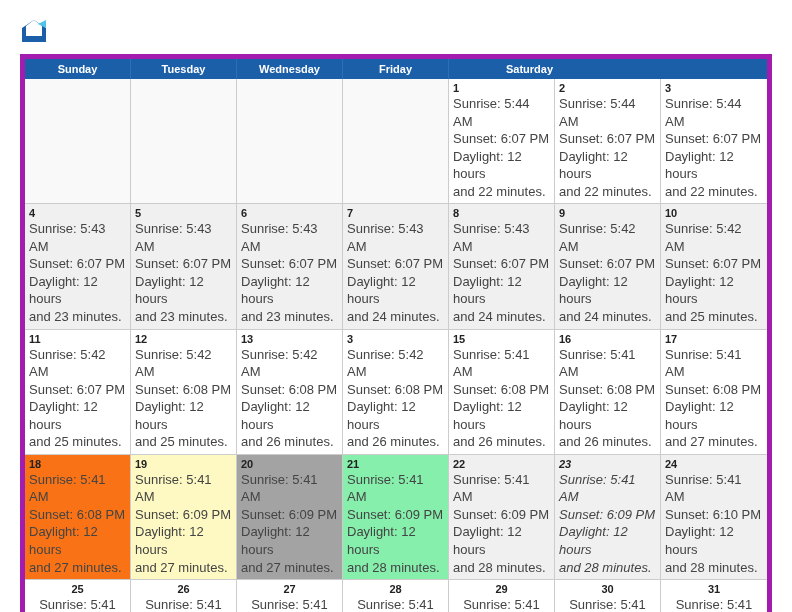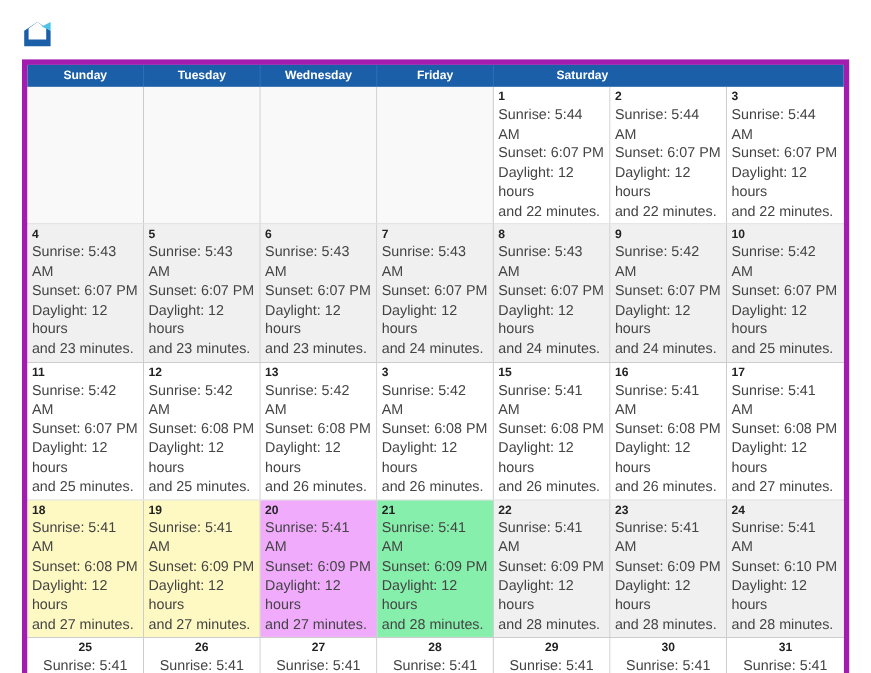--- a/index.html
+++ b/index.html
@@ -270,56 +270,56 @@
           </div>
           <div class="cal-cell">
             <span class="day-num">17</span>
             <div class="day-info" style="white-space: pre-line;">Sunrise: 5:41 AM
 Sunset: 6:08 PM
 Daylight: 12 hours
 and 27 minutes.</div>
           </div>
         </div>
         <div class="cal-row">
-          <div class="cal-cell alt-row" style="background: #fef9c3;">
+          <div class="cal-cell alt-row" style="background: #f97316;">
             <span class="day-num">18</span>
             <div class="day-info" style="white-space: pre-line;">Sunrise: 5:41 AM
 Sunset: 6:08 PM
 Daylight: 12 hours
 and 27 minutes.</div>
           </div>
           <div class="cal-cell alt-row" style="background: #fef9c3;">
             <span class="day-num">19</span>
             <div class="day-info" style="white-space: pre-line;">Sunrise: 5:41 AM
 Sunset: 6:09 PM
 Daylight: 12 hours
 and 27 minutes.</div>
           </div>
-          <div class="cal-cell alt-row" style="background: #f0abfc;">
+          <div class="cal-cell alt-row" style="background: #a3a3a3;">
             <span class="day-num">20</span>
             <div class="day-info" style="white-space: pre-line;">Sunrise: 5:41 AM
 Sunset: 6:09 PM
 Daylight: 12 hours
 and 27 minutes.</div>
           </div>
           <div class="cal-cell alt-row" style="background: #86efac;">
             <span class="day-num">21</span>
             <div class="day-info" style="white-space: pre-line;">Sunrise: 5:41 AM
 Sunset: 6:09 PM
 Daylight: 12 hours
 and 28 minutes.</div>
           </div>
           <div class="cal-cell alt-row" style="background: rgb(240, 240, 240);">
             <span class="day-num">22</span>
             <div class="day-info" style="white-space: pre-line;">Sunrise: 5:41 AM
 Sunset: 6:09 PM
 Daylight: 12 hours
 and 28 minutes.</div>
           </div>
-          <div class="cal-cell alt-row" style="background: rgb(240, 240, 240);">
+          <div class="cal-cell alt-row" style="background: rgb(240, 240, 240); font-style: italic;">
             <span class="day-num">23</span>
             <div class="day-info" style="white-space: pre-line;">Sunrise: 5:41 AM
 Sunset: 6:09 PM
 Daylight: 12 hours
 and 28 minutes.</div>
           </div>
           <div class="cal-cell alt-row" style="background: rgb(240, 240, 240);">
             <span class="day-num">24</span>
             <div class="day-info" style="white-space: pre-line;">Sunrise: 5:41 AM
 Sunset: 6:10 PM

